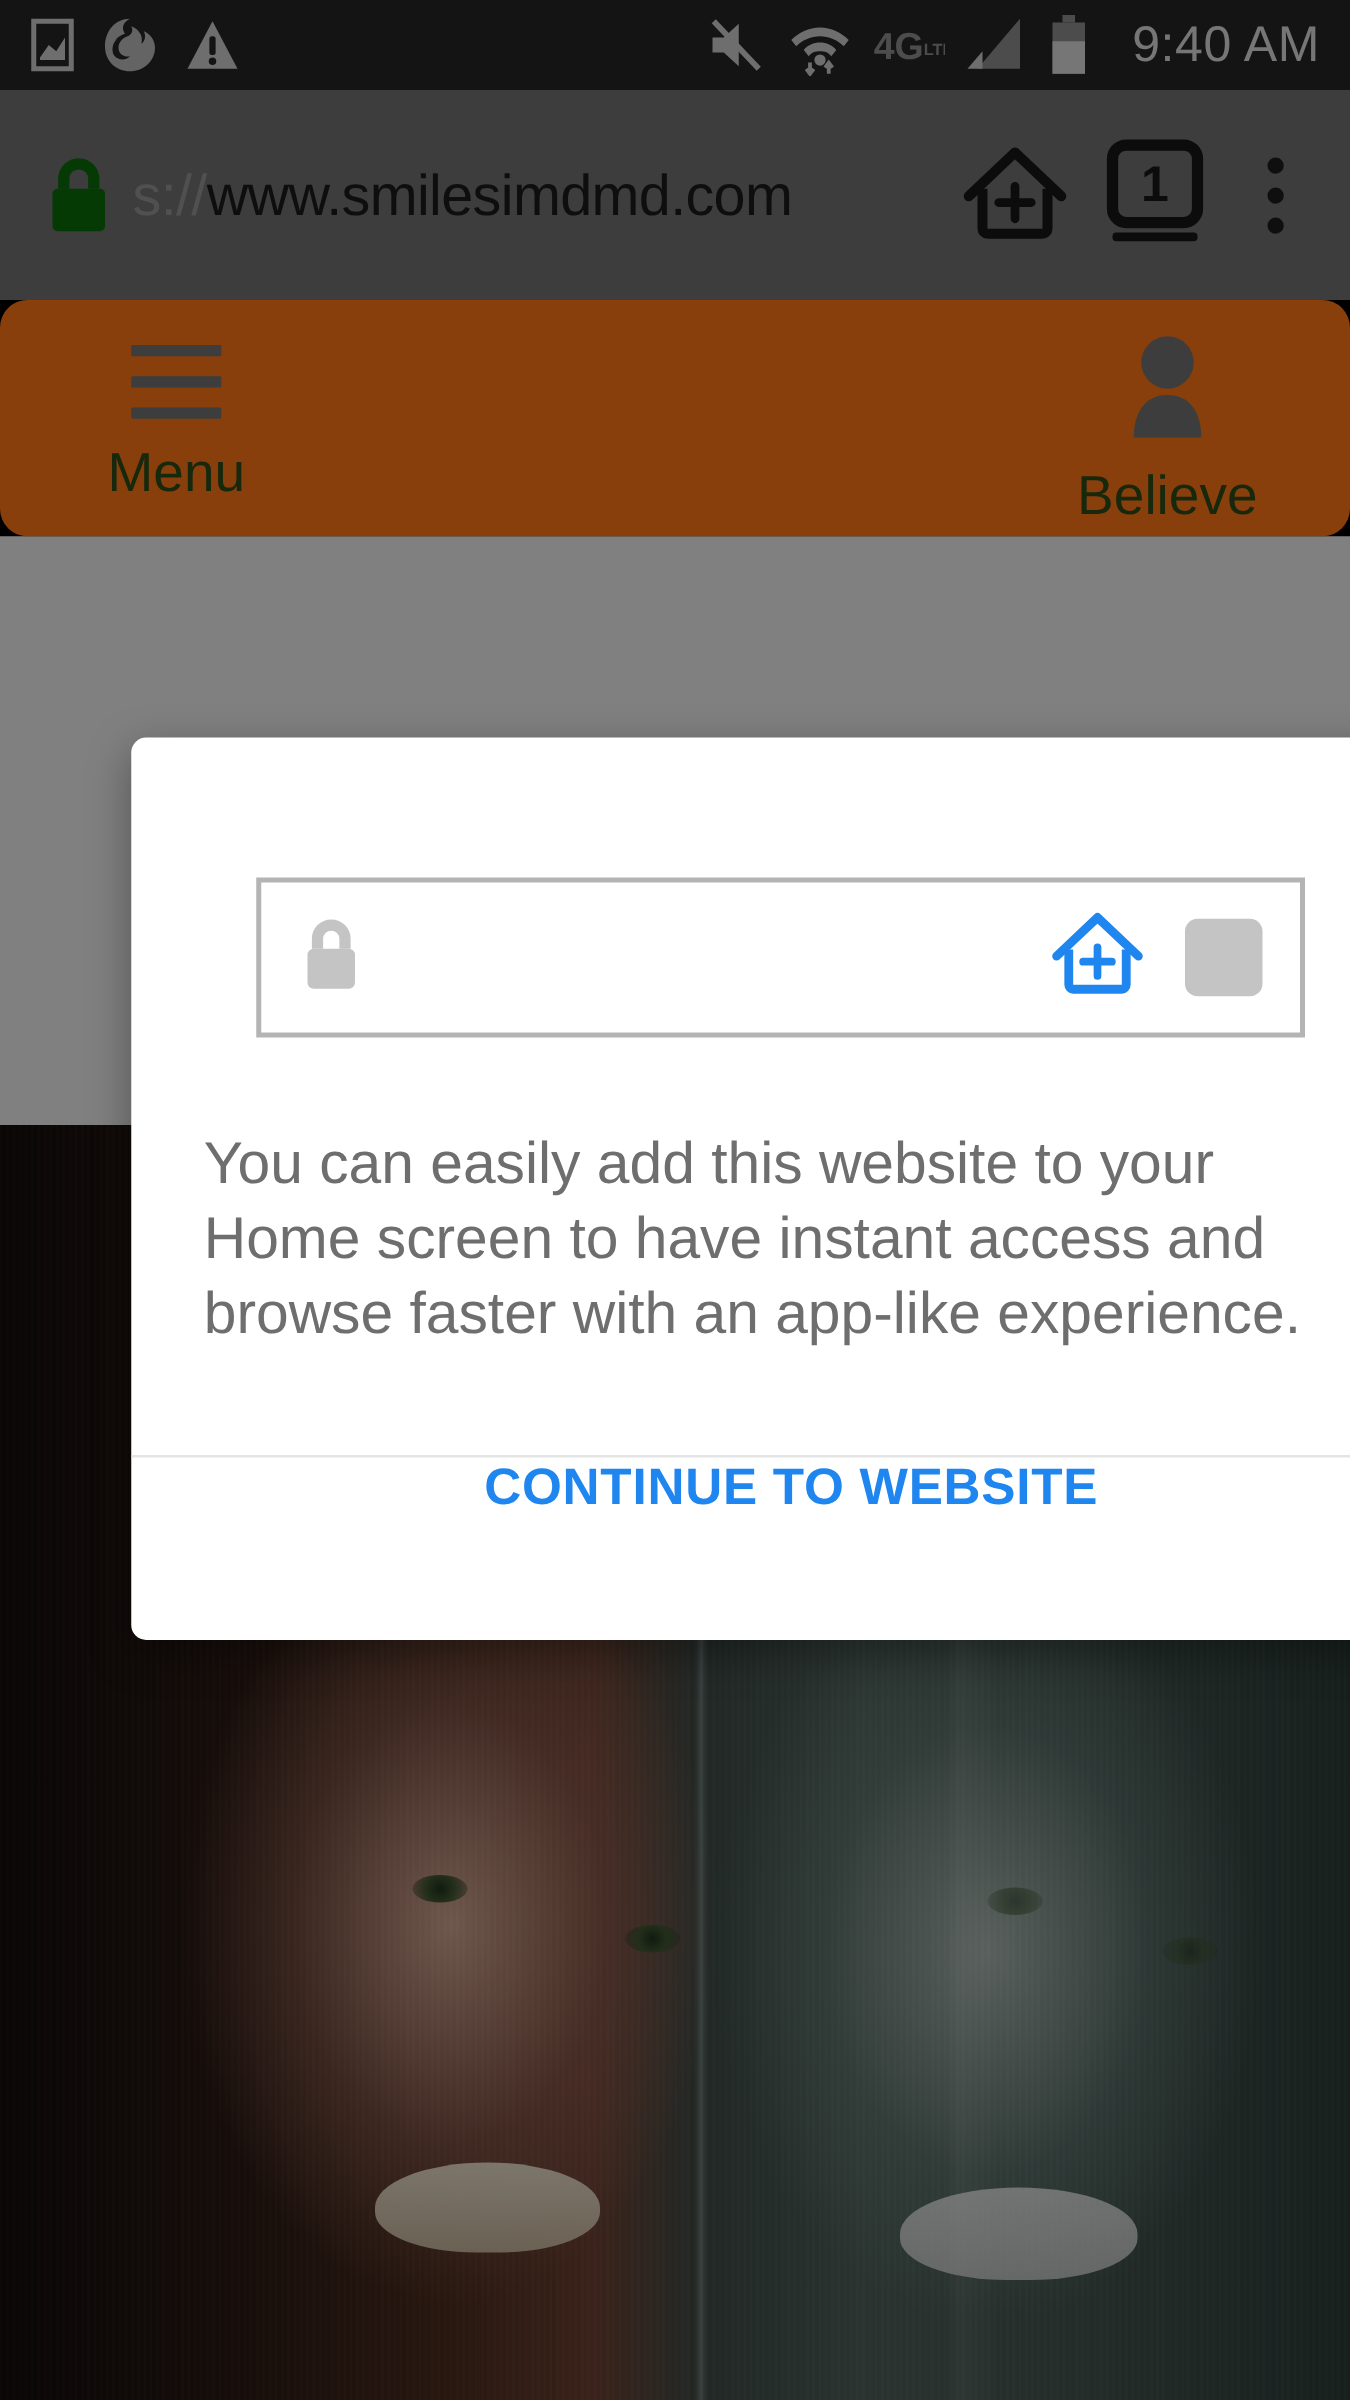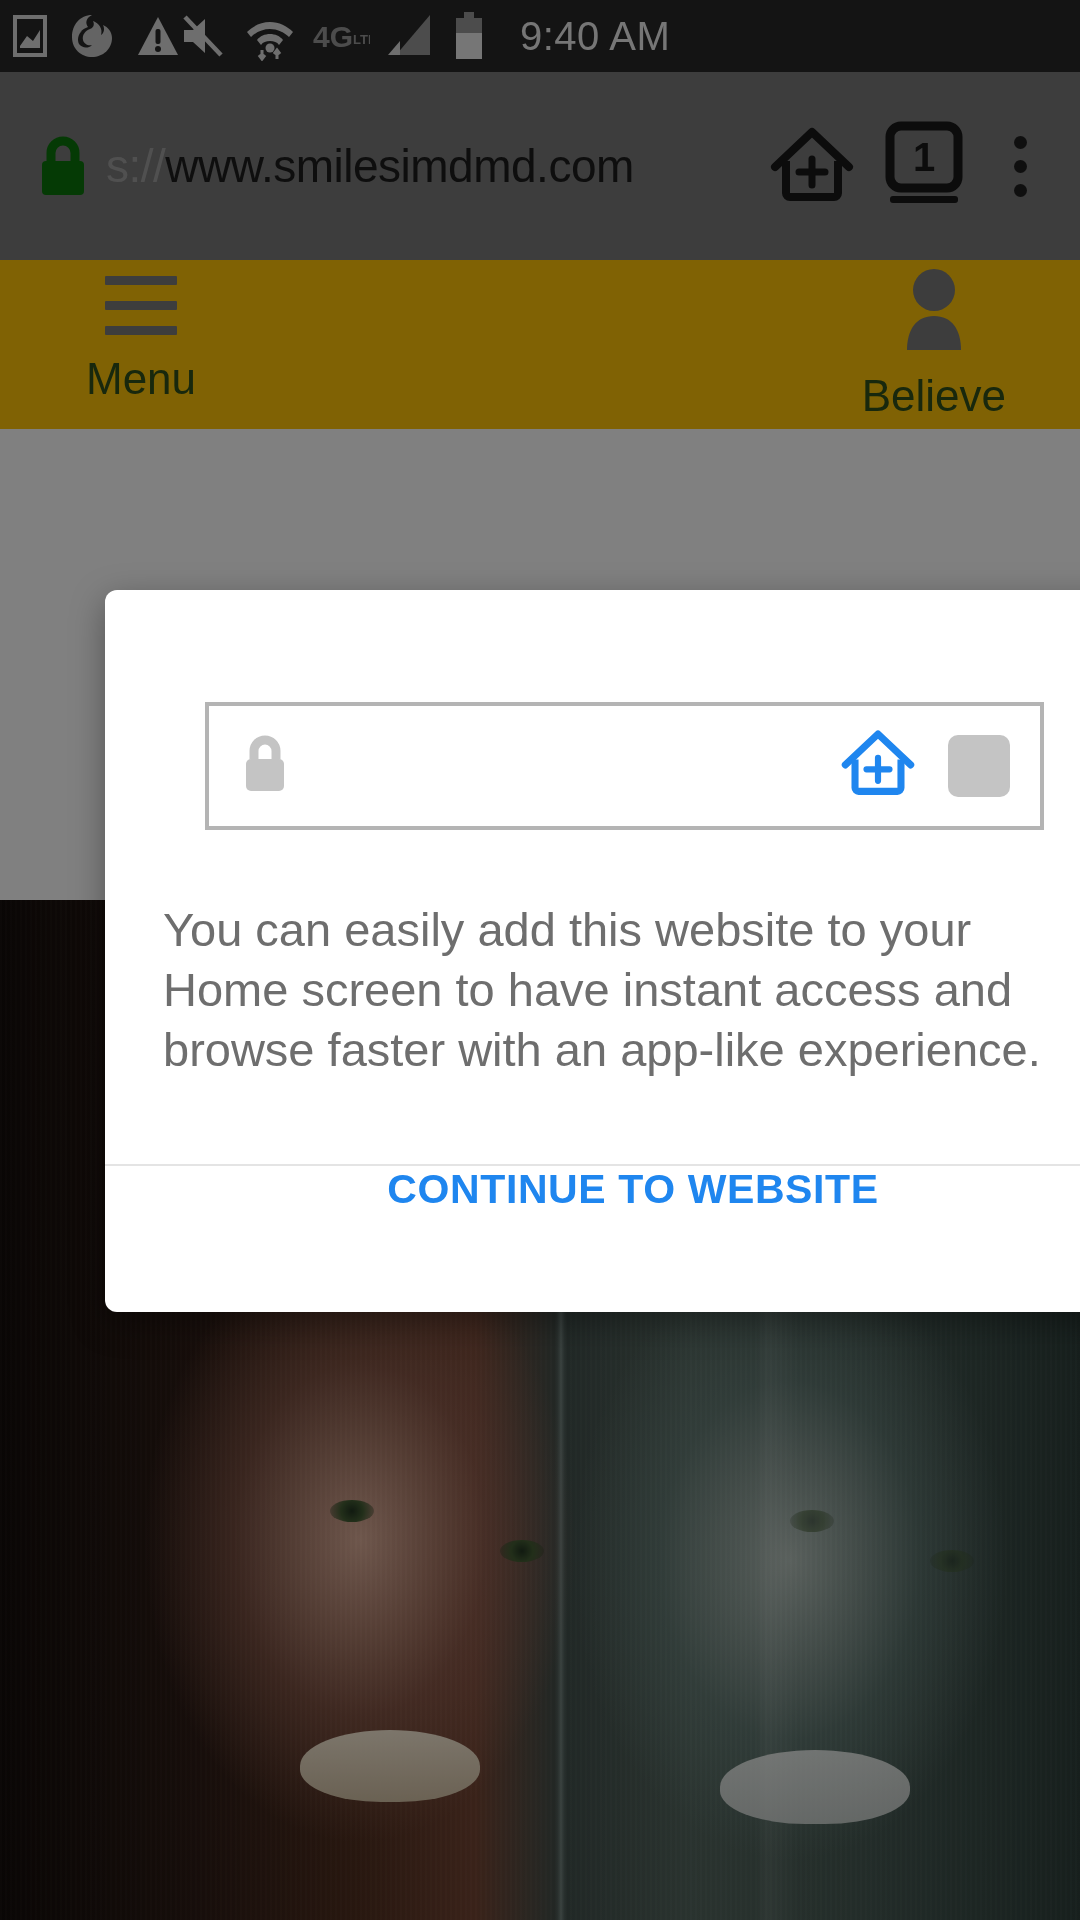--- a/index.html
+++ b/index.html
@@ -9,34 +9,34 @@
     background:#000;
     overflow:hidden;
     position:relative;
   }
   #screen{position:absolute;inset:0;width:1080px;height:1920px;overflow:hidden;}
 
   
   .statusbar{
     position:absolute;top:0;left:0;width:1080px;height:72px;
     background:#262626;
-    display:flex;align-items:center;justify-content:flex-start;
-    padding:0 12px;box-sizing:border-box;
+    display:flex;align-items:center;justify-content:space-between;
+    padding:0 24px;box-sizing:border-box;
   }
   .sb-left{display:flex;align-items:center;gap:22px;}
   .sb-right{display:flex;align-items:center;gap:16px;}
   .sb-time{
     color:#d8d8d8;font-size:40px;letter-spacing:0.5px;
     margin-left:18px;font-family:"Liberation Sans",sans-serif;
   }
   .sb-ico{display:block;}
 
   
   .browserbar{
-    position:absolute;top:72px;left:0;width:1080px;height:188px;
+    position:absolute;top:72px;left:0;width:1080px;height:168px;
     background:#6f6f6f;
     display:flex;align-items:center;
     box-sizing:border-box;padding:0 20px;
   }
   .lock-wrap{width:86px;display:flex;align-items:center;justify-content:center;flex:none;}
   .urltext{
     flex:1;
     font-size:46px;
     color:#1a1a1a;
     white-space:nowrap;overflow:hidden;
@@ -48,22 +48,23 @@
     flex:none;width:112px;height:112px;
     display:flex;align-items:center;justify-content:center;
   }
   .chrome-btn.menu{width:80px;}
   .dots{display:flex;flex-direction:column;gap:11px;align-items:center;}
   .dots span{width:13px;height:13px;border-radius:50%;background:#1d1d1d;display:block;}
 
   
   .siteheader{
     position:absolute;top:240px;left:0;width:1080px;height:189px;
-    background:#eab308;
+    background:#f97316;
     box-sizing:border-box;
+    border-radius:22px;
   }
   .sh-item{position:absolute;display:flex;flex-direction:column;align-items:center;}
   .sh-menu{left:86px;top:36px;}
   .sh-profile{right:74px;top:28px;}
   .burger{display:flex;flex-direction:column;gap:16px;width:72px;}
   .burger i{display:block;height:9px;background:#6f6f6f;border-radius:1px;}
   .sh-label{
     color:#2d4a18;font-size:44px;margin-top:22px;line-height:1;
     font-family:"Liberation Sans",sans-serif;
   }

